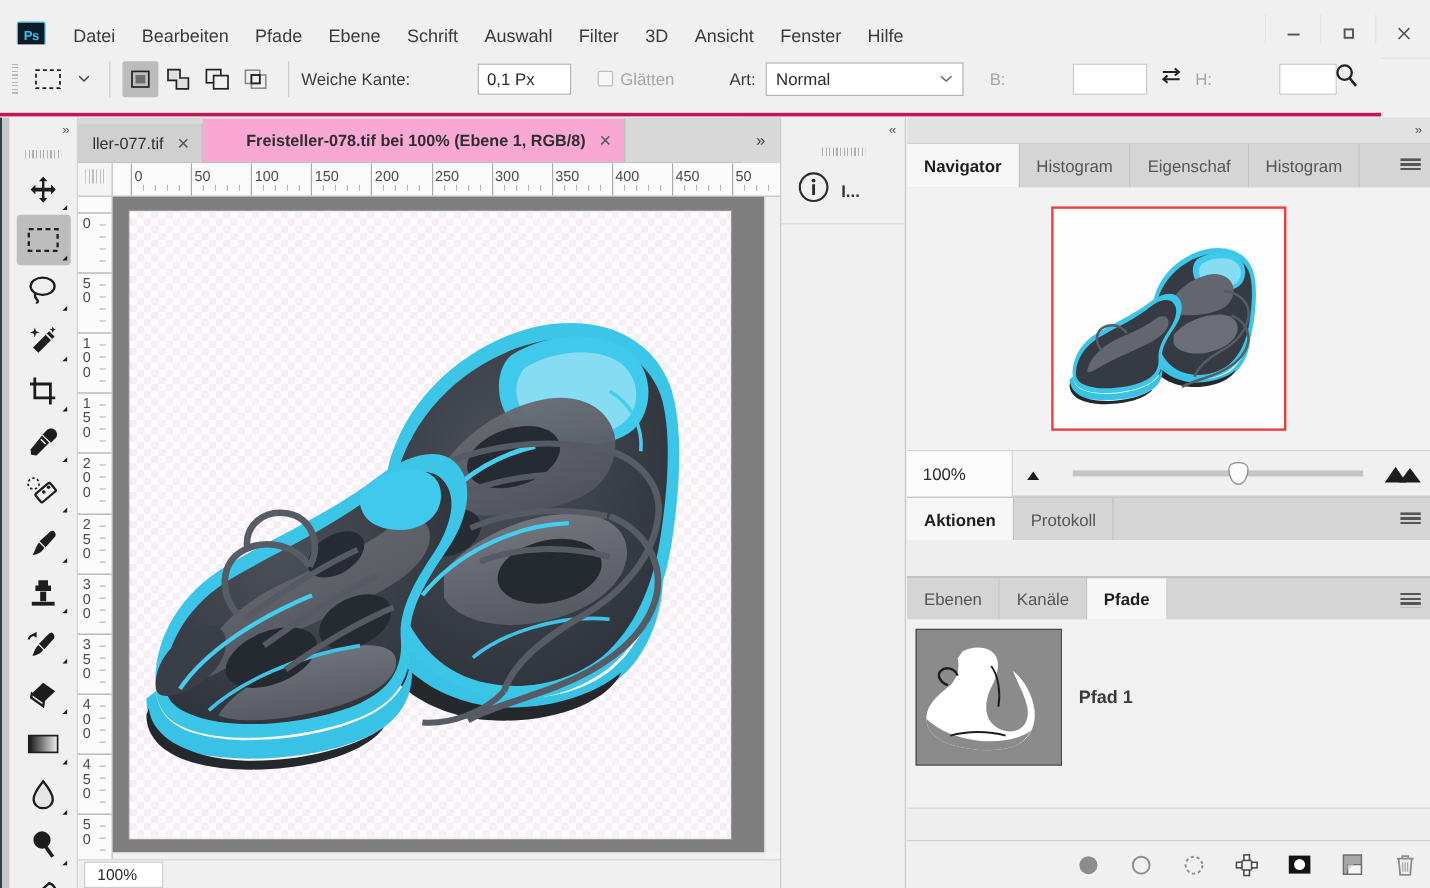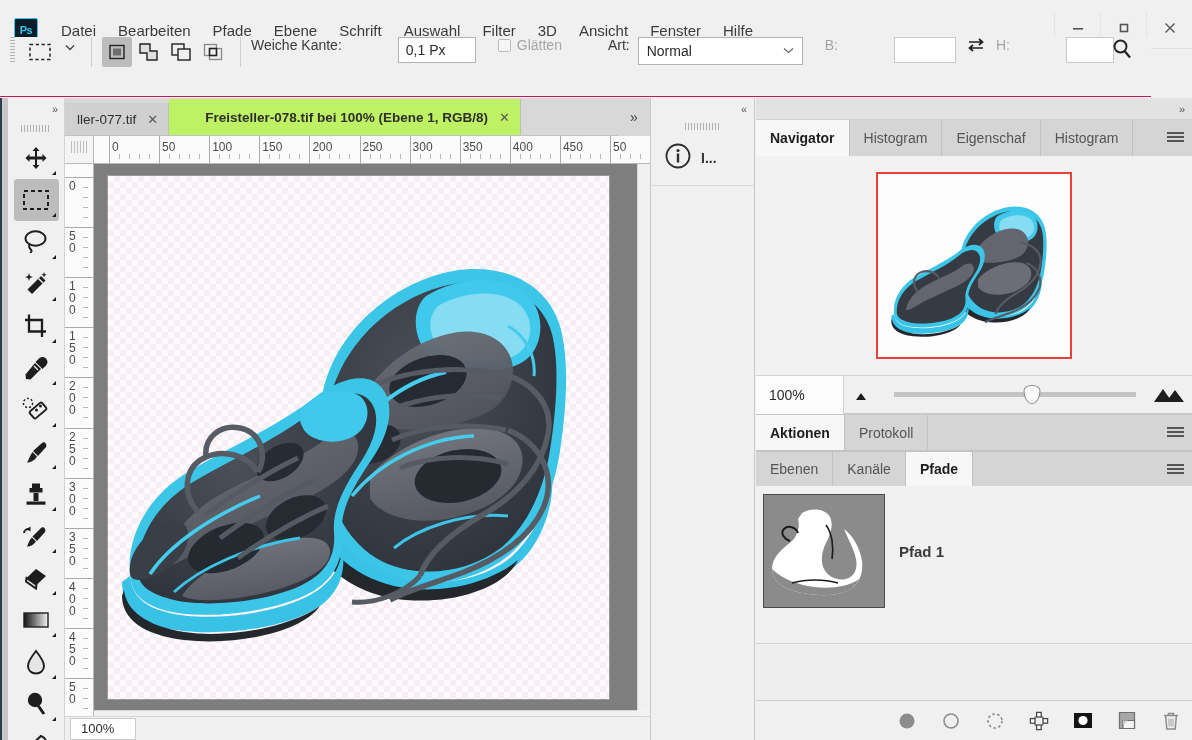--- a/index.html
+++ b/index.html
@@ -32,22 +32,22 @@
   .winbtn {
     width: 46px; height: 32px; display: flex; align-items: center;
     justify-content: center; color: #555; font-size: 13px;
     border-left: 1px solid #e4e4e4;
   }
   .winbtn svg { display: block; }
 
   
   .optionsbar {
     position: absolute; left: 0; top: 37px; width: 1151px; height: 60px;
-    background: #f0f0f0; border-bottom: 1px solid #be185d;
-    display: flex; align-items: flex-start;
+    background: #f0f0f0; border-bottom: 3px solid #be185d;
+    display: flex; align-items: center;
   }
   .grip-v {
     width: 5px; height: 26px; margin-left: 10px; margin-right: 8px;
     background-image: repeating-linear-gradient(to bottom,#b5b5b5 0 1px,transparent 1px 3px);
   }
   .opt-tool-swatch {
     width: 34px; height: 30px; display: flex; align-items: center; justify-content: center;
   }
   .opt-sep { width: 1px; height: 30px; background: #cdcdcd; margin: 0 10px; }
   .opt-chevron { font-size: 9px; color: #444; margin-left: 2px; padding: 6px 6px; }
@@ -112,21 +112,21 @@
   .tabbar {
     position: absolute; left: 65px; top: 98px; width: 585px; height: 38px;
     background: #d8d8d8; display: flex; align-items: flex-end;
     border-bottom: 1px solid #c2c2c2;
   }
   .doctab {
     height: 32px; display: flex; align-items: center; padding: 0 10px 0 12px;
     font-size: 13.5px; color: #2e2e2e; background: #d0d0d0;
     border-right: 1px solid #bdbdbd; white-space: nowrap; position: relative;
   }
-  .doctab.active { background: #bef264; font-weight: bold; height: 36px; padding-left: 36px; }
+  .doctab.active { background: #f9a8d4; font-weight: bold; height: 36px; padding-left: 36px; }
   .tab-x { margin-left: 11px; font-size: 13px; color: #5a5a5a; font-weight: normal; }
   .tabbar-more {
     position: absolute; right: 0; top: 0; width: 32px; height: 38px;
     display: flex; align-items: center; justify-content: center;
     font-size: 14px; color: #444; background: #d8d8d8;
   }
 
   
   .docwrap {
     position: absolute; left: 65px; top: 136px; width: 585px; height: 604px;
@@ -878,21 +878,21 @@
     </div>
 
     <div class="panel-tabs" style="border-top:1px solid #c9c9c9;">
       <div class="ptab active">Aktionen</div>
       <div class="ptab">Protokoll</div>
       <div class="pmenu">
         <span class="hamb"></span>
       </div>
     </div>
 
-    <div class="panel-tabs" style="border-top:2px solid #c3c3c3;">
+    <div class="panel-tabs" style="border-top:2px solid #c3c3c3;margin-top:30px;">
       <div class="ptab">Ebenen</div>
       <div class="ptab">Kanäle</div>
       <div class="ptab active">Pfade</div>
       <div class="pmenu">
         <span class="hamb"></span>
       </div>
     </div>
 
     <div class="pfade-body">
       <div class="pfad-row">

